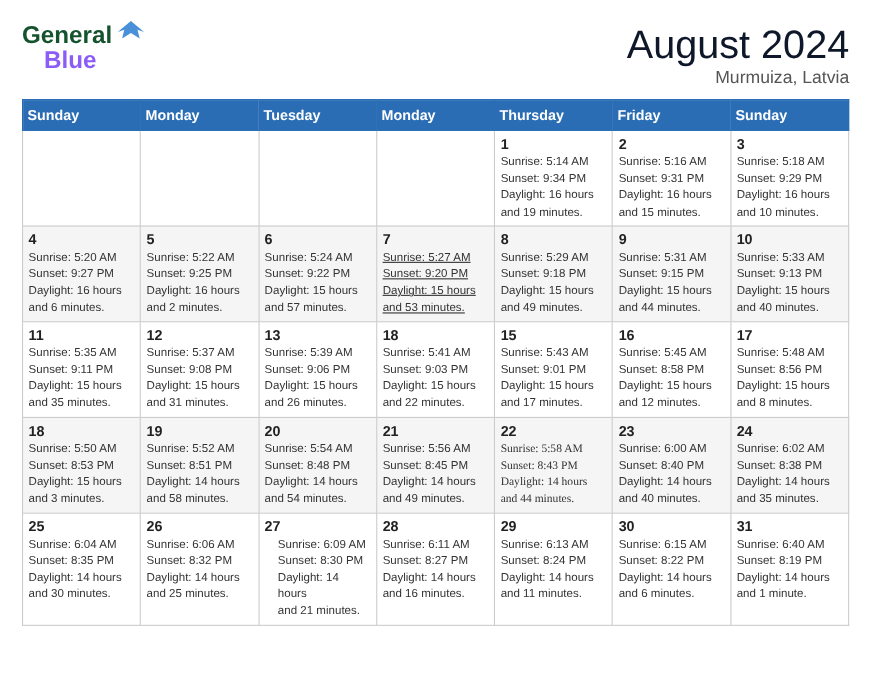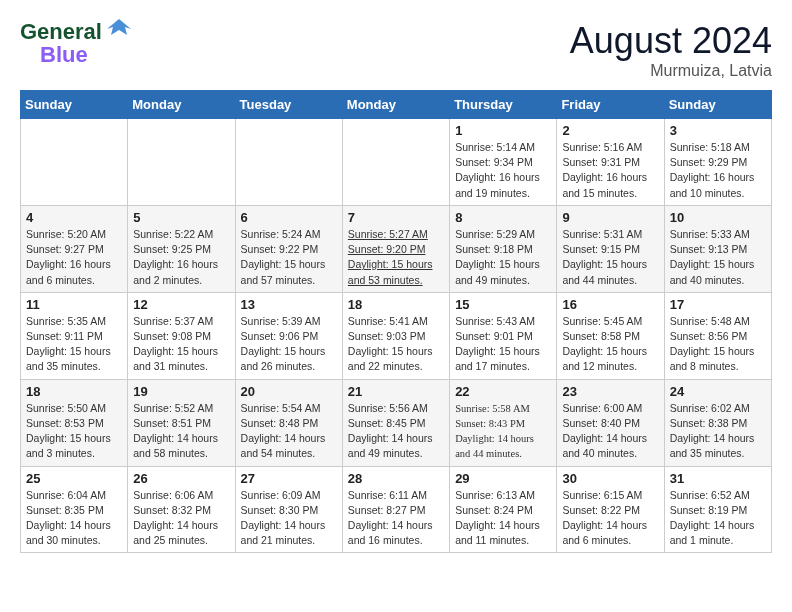--- a/index.html
+++ b/index.html
@@ -298,21 +298,21 @@
         </td>
         <td>
           <div class="day-number">26</div>
           <div class="day-info" style="white-space: pre-line;">Sunrise: 6:06 AM
 Sunset: 8:32 PM
 Daylight: 14 hours
 and 25 minutes.</div>
         </td>
         <td>
           <div class="day-number">27</div>
-          <div class="day-info" style="white-space: pre-line;">Sunrise: 6:09 AM
+          <div class="day-info" style="white-space: pre-line; margin-left: 12px;">Sunrise: 6:09 AM
 Sunset: 8:30 PM
 Daylight: 14 hours
 and 21 minutes.</div>
         </td>
         <td>
           <div class="day-number">28</div>
           <div class="day-info" style="white-space: pre-line;">Sunrise: 6:11 AM
 Sunset: 8:27 PM
 Daylight: 14 hours
 and 16 minutes.</div>
@@ -326,20 +326,20 @@
         </td>
         <td>
           <div class="day-number">30</div>
           <div class="day-info" style="white-space: pre-line;">Sunrise: 6:15 AM
 Sunset: 8:22 PM
 Daylight: 14 hours
 and 6 minutes.</div>
         </td>
         <td>
           <div class="day-number">31</div>
-          <div class="day-info" style="white-space: pre-line;">Sunrise: 6:52 AM
+          <div class="day-info" style="white-space: pre-line;">Sunrise: 6:40 AM
 Sunset: 8:19 PM
 Daylight: 14 hours
 and 1 minute.</div>
         </td>
       </tr>
     </tbody>
 </table>
 
 </body></html>

